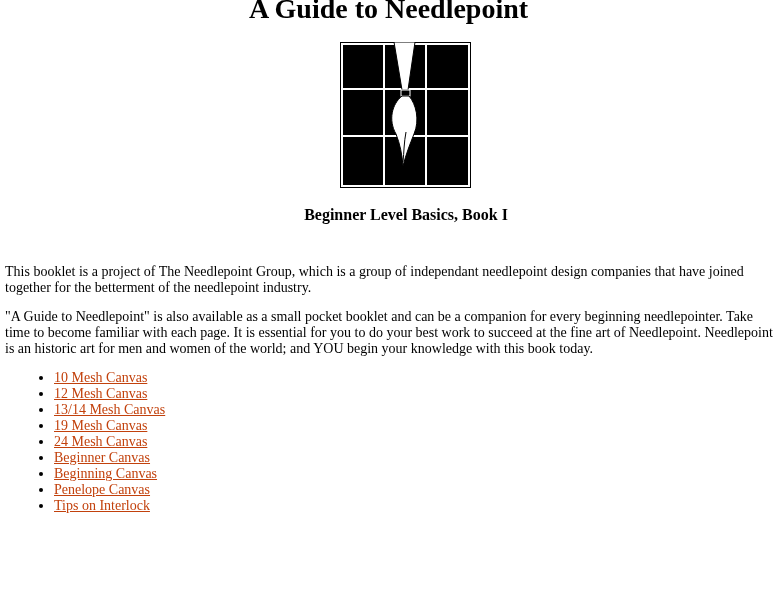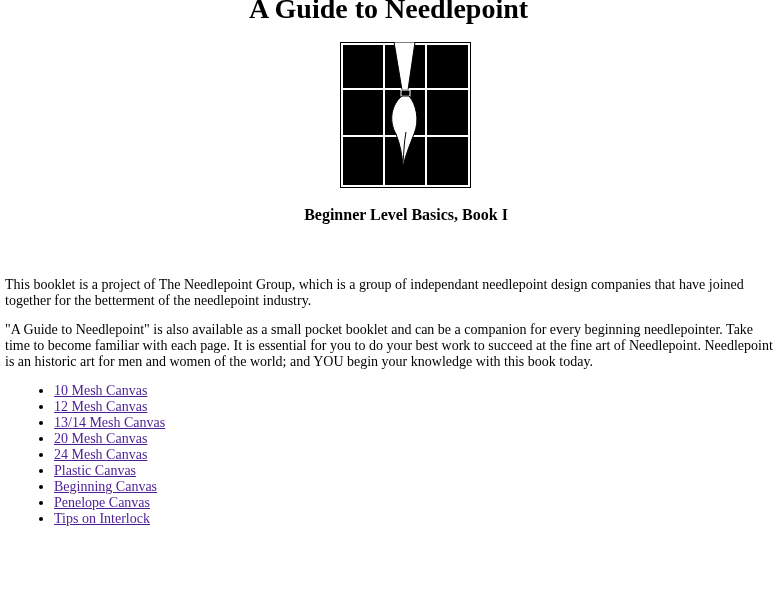--- a/index.html
+++ b/index.html
@@ -15,26 +15,26 @@
     }
     .logo {
       position: absolute; left: 340px; top: 42px; width: 131px; height: 146px;
     }
     .subtitle {
       position: absolute; left: 0; width: 812px; top: 206px;
       text-align: center; font-weight: bold; font-size: 16px; line-height: 18px;
       margin: 0;
     }
     .content {
-      position: absolute; left: 5px; top: 277px; width: 770px;
+      position: absolute; left: 5px; top: 264px; width: 770px;
     }
     .content p { margin: 0 0 13px 0; }
     ul.canvas-list { margin: 0; padding-left: 49px; list-style: disc; }
     ul.canvas-list li { line-height: 16px; }
-    ul.canvas-list a { color: #4c1d95; text-decoration: underline; font-family: Liberation Serif, serif; }
+    ul.canvas-list a { color: #c2410c; text-decoration: underline; font-family: Liberation Serif, serif; }
   </style>
 </head>
 <body>
 
 <h1 class="title">A Guide to Needlepoint</h1>
 
 <div class="logo">
   <svg width="131" height="146" viewBox="0 0 131 146">
 
     <rect x="0.5" y="0.5" width="130" height="145" fill="#fff" stroke="#000" stroke-width="1"></rect>
@@ -58,20 +58,20 @@
 
 <h3 class="subtitle">Beginner Level Basics, Book I</h3>
 
 <div class="content">
   <p>This booklet is a project of The Needlepoint Group, which is a group of independant needlepoint design companies that have joined together for the betterment of the needlepoint industry.</p>
   <p>"A Guide to Needlepoint" is also available as a small pocket booklet and can be a companion for every beginning needlepointer. Take time to become familiar with each page. It is essential for you to do your best work to succeed at the fine art of Needlepoint. Needlepoint is an historic art for men and women of the world; and YOU begin your knowledge with this book today.</p>
   <ul class="canvas-list">
     <li><a href="#">10 Mesh Canvas</a></li>
     <li><a href="#">12 Mesh Canvas</a></li>
     <li><a href="#">13/14 Mesh Canvas</a></li>
-    <li><a href="#">20 Mesh Canvas</a></li>
+    <li><a href="#">19 Mesh Canvas</a></li>
     <li><a href="#">24 Mesh Canvas</a></li>
-    <li><a href="#">Plastic Canvas</a></li>
+    <li><a href="#">Beginner Canvas</a></li>
     <li><a href="#">Beginning Canvas</a></li>
     <li><a href="#">Penelope Canvas</a></li>
     <li><a href="#">Tips on Interlock</a></li>
   </ul>
 </div>
 
 </body></html>

